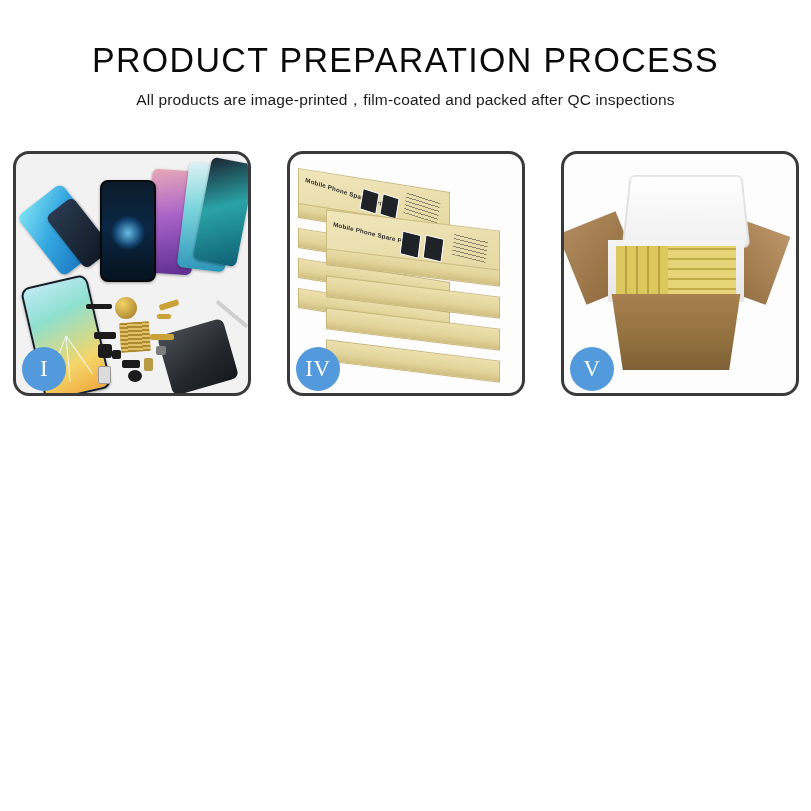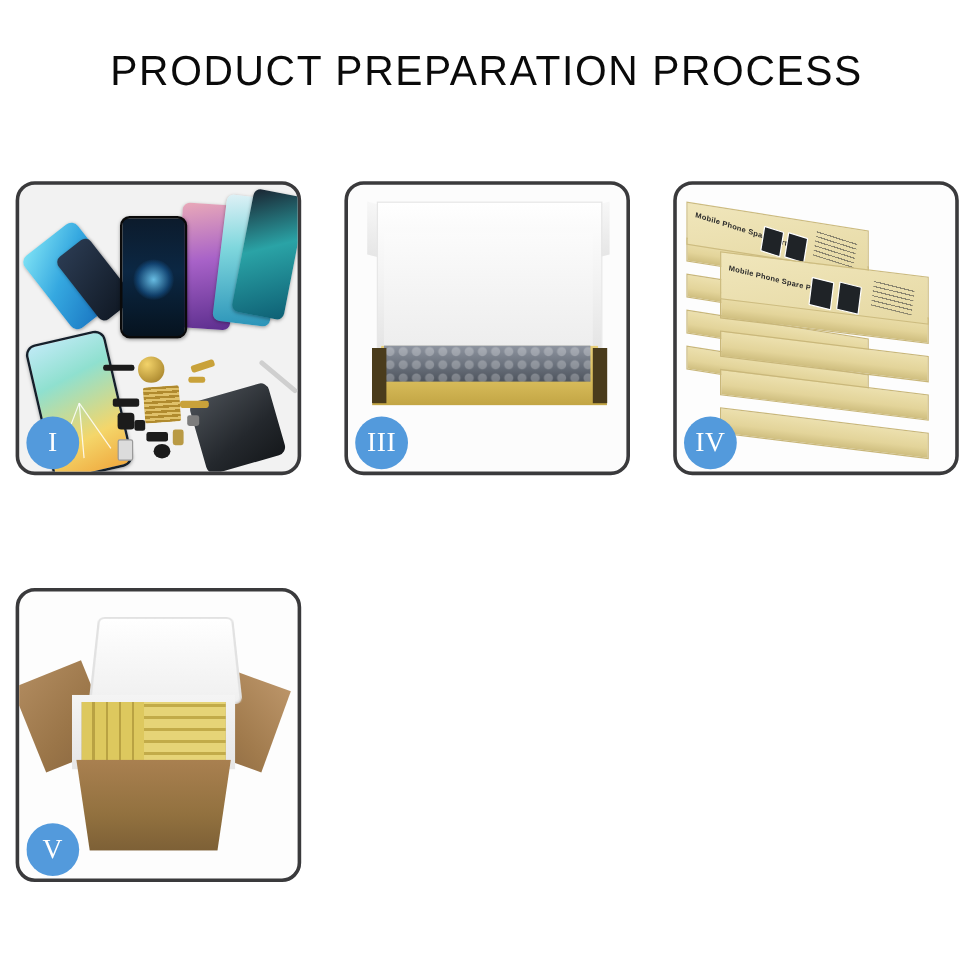--- a/index.html
+++ b/index.html
@@ -357,20 +357,21 @@
     background: rgba(120,96,62,.75);
   }
 </style>
 </head>
 <body>
 
 <div class="page">
 
   <div class="header">
     <div class="title">PRODUCT PREPARATION PROCESS</div>
+    <div class="subtitle">All products are image-printed，film-coated and packed after QC inspections</div>
   </div>
 
   <div class="grid">
 
     <div class="panel p1">
       <div class="panel-stage">
         <div class="ph ph-a"></div>
         <div class="ph ph-a2"></div>
         <div class="ph ph-c"></div>
         <div class="ph ph-d"></div>
@@ -395,35 +396,20 @@
         <div class="part dark" style="left:106px;top:206px;width:18px;height:8px;"></div>
         <div class="part dark" style="left:112px;top:216px;width:14px;height:12px;border-radius:50%;"></div>
         <div class="part grey" style="left:82px;top:212px;width:11px;height:16px;border-radius:2px;background:#dcdcdc;border:1px solid #9a9a9a;"></div>
         <div class="part gold" style="left:128px;top:204px;width:9px;height:13px;background:#b99a44;"></div>
         <div class="part dark" style="left:96px;top:196px;width:9px;height:9px;"></div>
       </div>
       <div class="badge">I</div>
     </div>
 
 
-    <div class="panel p3">
-      <div class="panel-stage">
-        <div class="box3-lid-flapL"></div>
-        <div class="box3-lid-flapR"></div>
-        <div class="box3-lid"></div>
-        <div class="box3-foam"></div>
-        <div class="box3-body"></div>
-        <div class="box3-bubble">
-          <div class="bubbles" style="opacity:.35;"></div>
-        </div>
-        <div class="box3-side"></div>
-        <div class="box3-side r"></div>
-      </div>
-      <div class="badge">III</div>
-    </div>
 
     <div class="panel p4">
       <div class="panel-stage">
 
         <div class="stackbox" style="left:8px;top:56px;width:150px;height:18px;transform:skewY(9deg);"></div>
         <div class="stackbox" style="left:8px;top:86px;width:150px;height:18px;transform:skewY(9deg);"></div>
         <div class="stackbox" style="left:8px;top:116px;width:150px;height:18px;transform:skewY(9deg);"></div>
         <div class="stackbox" style="left:8px;top:146px;width:150px;height:18px;transform:skewY(9deg);"></div>
 
         <div class="lidtop" style="left:8px;top:26px;width:150px;height:34px;transform:skewY(9deg);">

